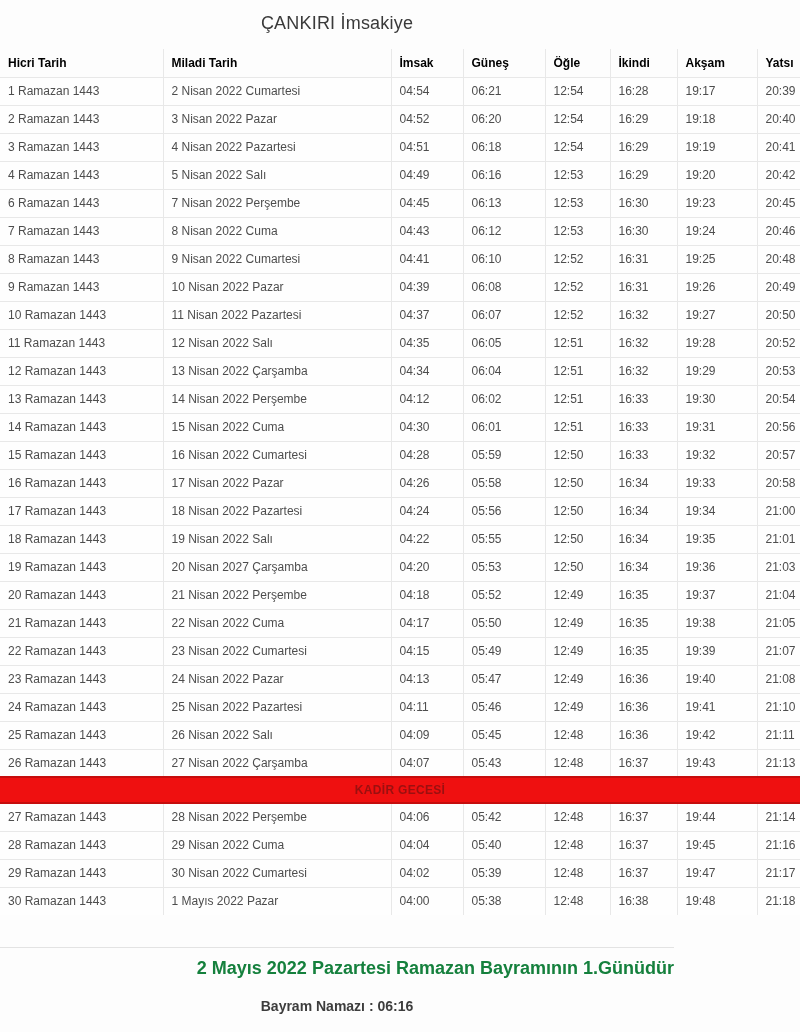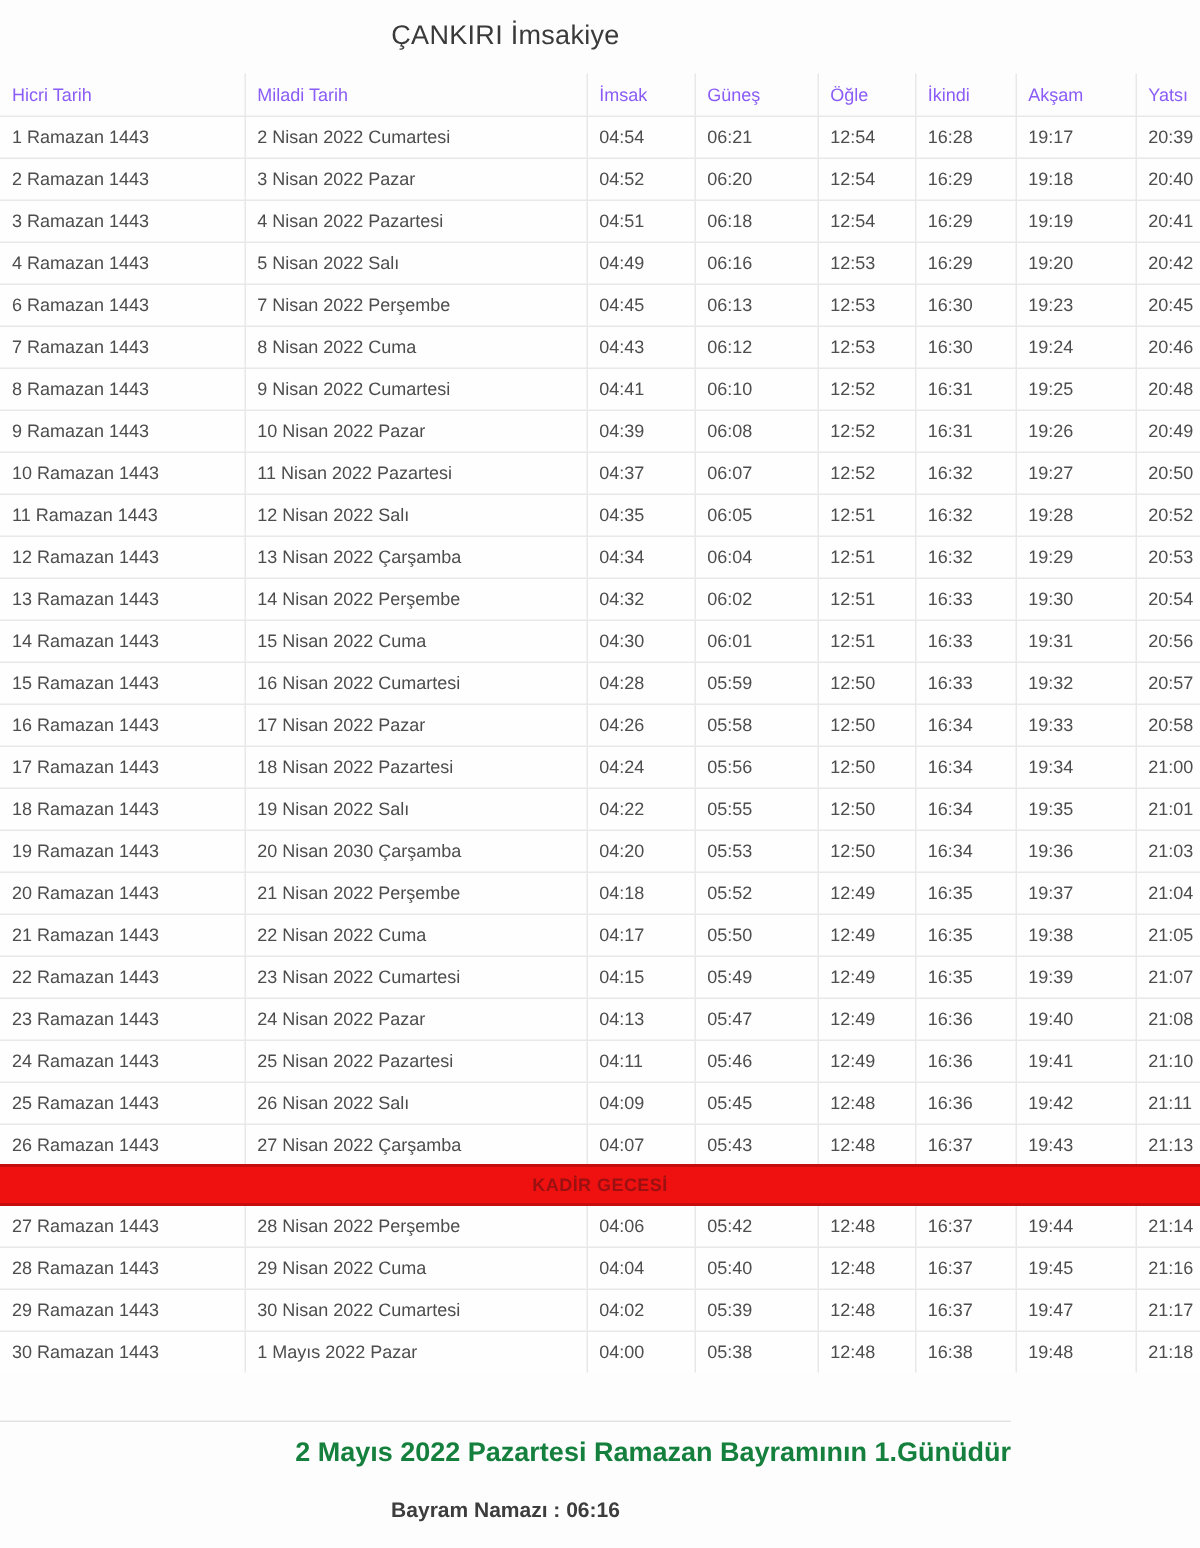--- a/index.html
+++ b/index.html
@@ -31,22 +31,22 @@
     border: 1px solid var(--table-border, #e8e8e8);
     height: 28px;
     padding: 0 0 0 8px;
     text-align: left;
     vertical-align: middle;
     font-size: 12px;
     white-space: nowrap;
     overflow: hidden;
   }
   table.imsakiye th {
-    color: #8b5cf6;
-    font-weight: 400;
+    color: #000000;
+    font-weight: 700;
     background: #fdfdfd;
   }
   table.imsakiye td { color: var(--text, #4d4d4d); }
   tr.banner-row td {
     background: var(--banner-bg, #ef1010);
     border-top: 2px solid var(--banner-border, #c60d0d);
     border-bottom: 2px solid var(--banner-border, #c60d0d);
     color: var(--banner-text, #9b1010);
     text-align: center;
     padding: 0;
@@ -211,21 +211,21 @@
           <td>04:34</td>
           <td>06:04</td>
           <td>12:51</td>
           <td>16:32</td>
           <td>19:29</td>
           <td>20:53</td>
         </tr>
         <tr>
           <td>13 Ramazan 1443</td>
           <td>14 Nisan 2022 Perşembe</td>
-          <td>04:32</td>
+          <td>04:12</td>
           <td>06:02</td>
           <td>12:51</td>
           <td>16:33</td>
           <td>19:30</td>
           <td>20:54</td>
         </tr>
         <tr>
           <td>14 Ramazan 1443</td>
           <td>15 Nisan 2022 Cuma</td>
           <td>04:30</td>
@@ -270,21 +270,21 @@
           <td>19 Nisan 2022 Salı</td>
           <td>04:22</td>
           <td>05:55</td>
           <td>12:50</td>
           <td>16:34</td>
           <td>19:35</td>
           <td>21:01</td>
         </tr>
         <tr>
           <td>19 Ramazan 1443</td>
-          <td>20 Nisan 2030 Çarşamba</td>
+          <td>20 Nisan 2027 Çarşamba</td>
           <td>04:20</td>
           <td>05:53</td>
           <td>12:50</td>
           <td>16:34</td>
           <td>19:36</td>
           <td>21:03</td>
         </tr>
         <tr>
           <td>20 Ramazan 1443</td>
           <td>21 Nisan 2022 Perşembe</td>

